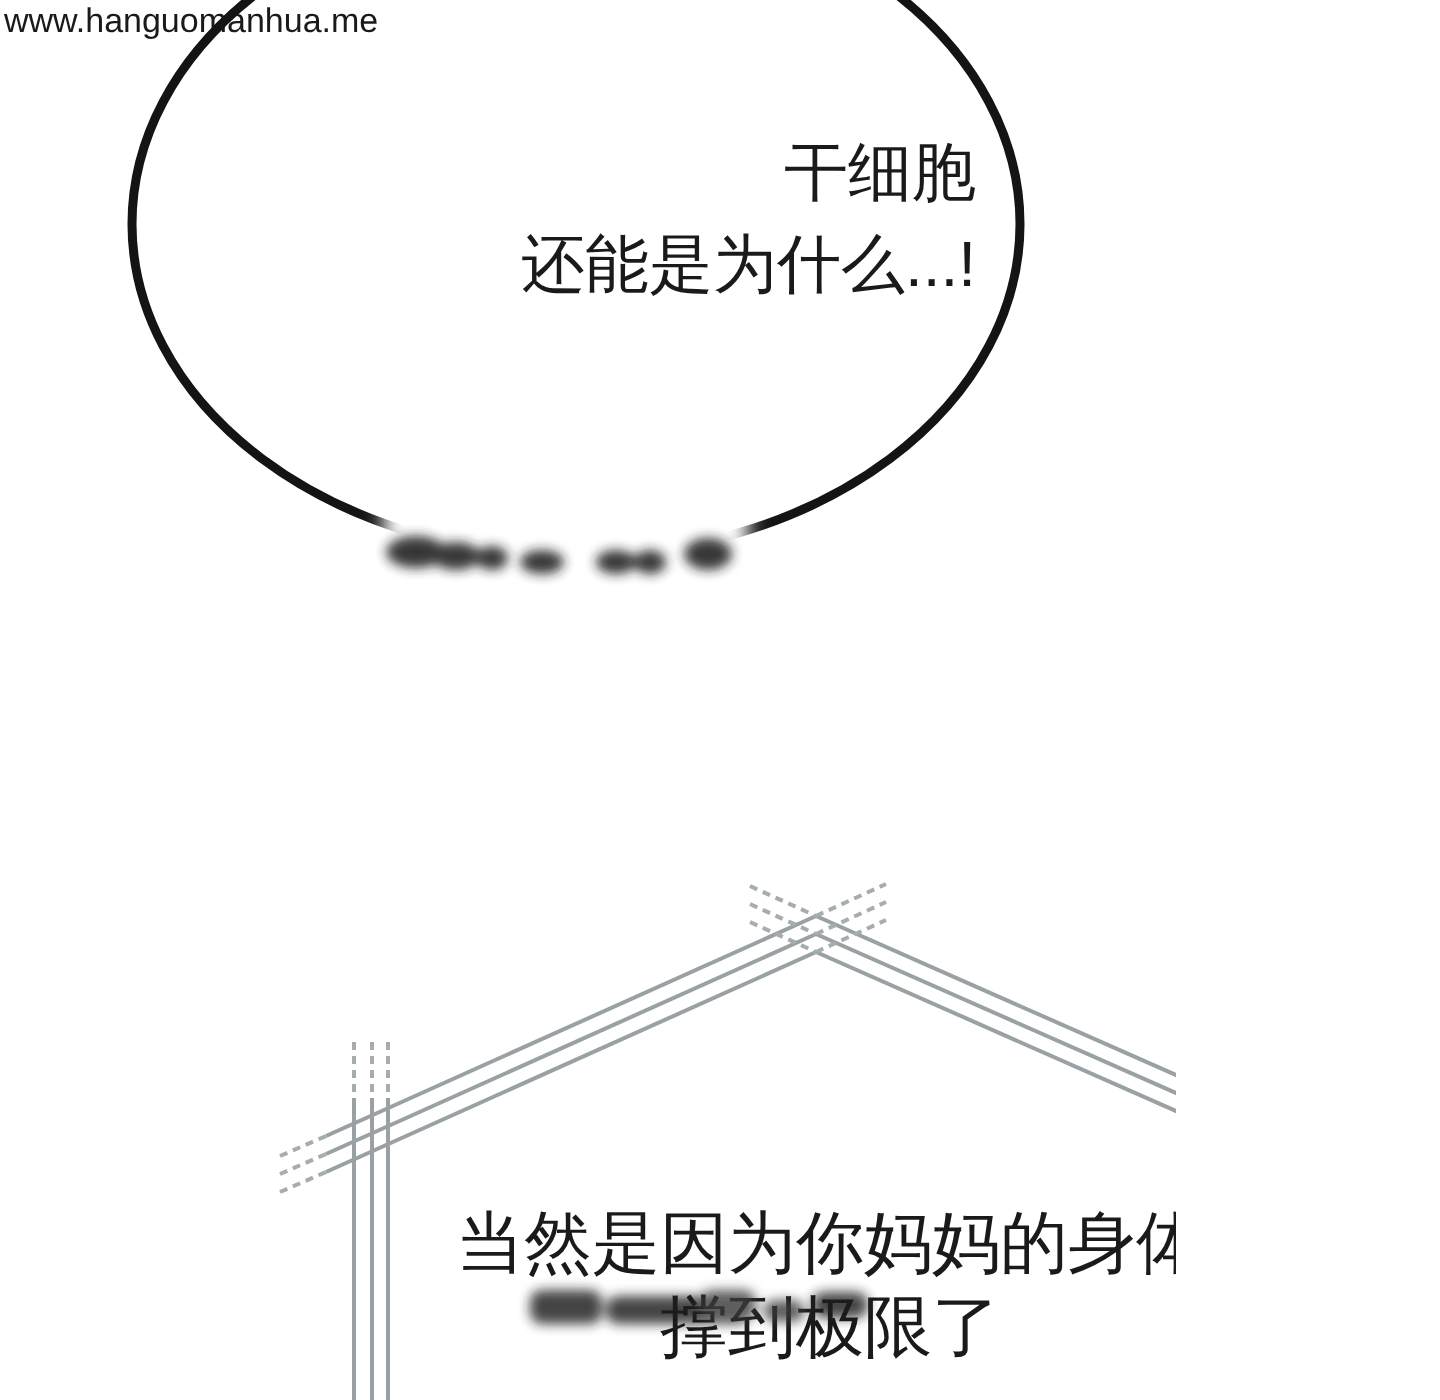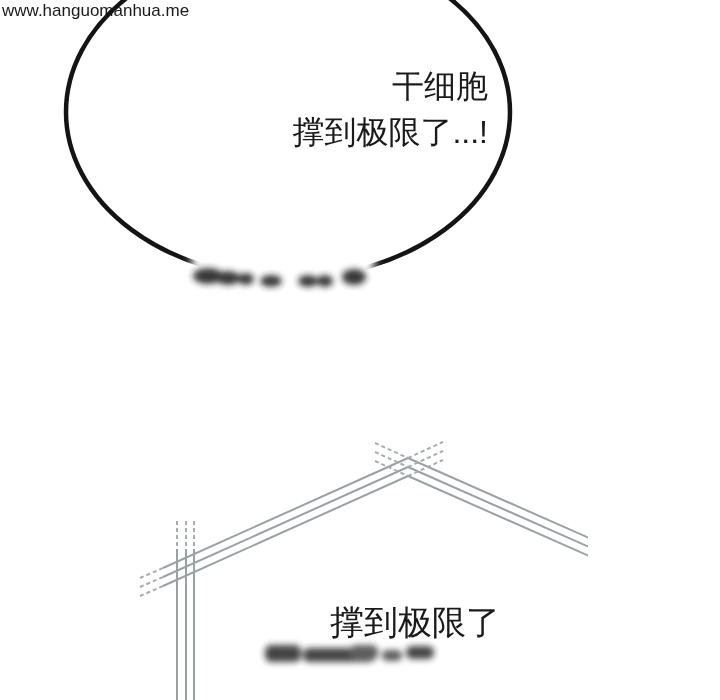--- a/index.html
+++ b/index.html
@@ -135,24 +135,25 @@
       <line x1="375" y1="461" x2="408" y2="476"></line>
 
       <line x1="648" y1="564" x2="676" y2="576"></line>
       <line x1="648" y1="573" x2="676" y2="585"></line>
       <line x1="648" y1="582" x2="676" y2="594"></line>
     </g>
   </svg>
 
   <div class="bubble-text" style="color: rgb(26, 26, 26); text-align: right;">
     <span class="text-line">干细胞</span>
-    <span class="text-line">撑到极限了...!</span>
+    <span class="text-line">还能是为什么...!</span>
   </div>
 
   <div class="dialogue-text" style="color: rgb(26, 26, 26);">
+    <span class="text-line">当然是因为你妈妈的身体</span>
     <span class="text-line">撑到极限了</span>
   </div>
 
   <svg class="sketch-svg" viewBox="0 0 720 700" style="pointer-events:none">
     <g filter="url(#blurSoft)" opacity="0.82">
       <rect x="265" y="645" width="36" height="17" rx="6" fill="#1d1d1d"></rect>
       <rect x="303" y="648" width="72" height="14" rx="6" fill="#1d1d1d"></rect>
       <rect x="350" y="645" width="28" height="15" rx="6" fill="#3a3a3a"></rect>
       <rect x="382" y="650" width="20" height="11" rx="5" fill="#3a3a3a"></rect>
       <rect x="406" y="646" width="28" height="13" rx="6" fill="#1d1d1d"></rect>

